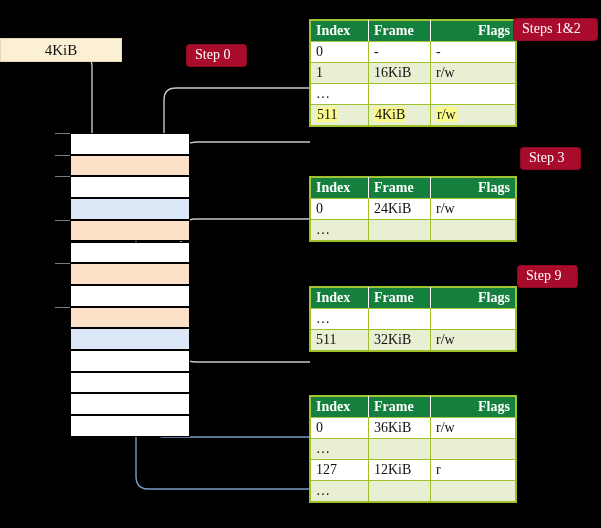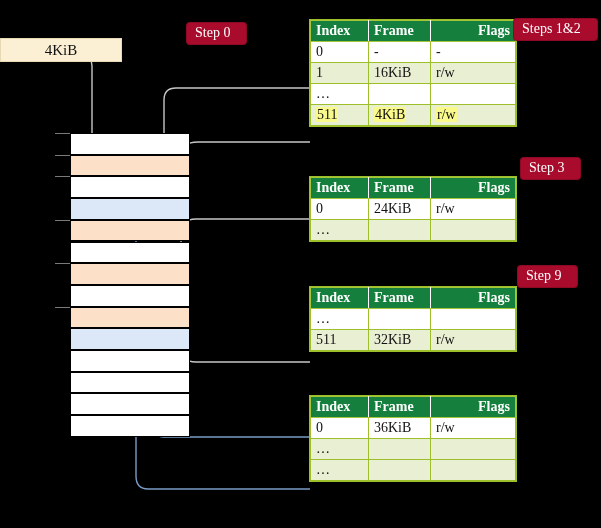--- a/index.html
+++ b/index.html
@@ -234,27 +234,32 @@
         <tr>
           <td class="c-index">0</td>
           <td class="c-frame">36KiB</td>
           <td class="c-flags">r/w</td>
         </tr>
         <tr class="alt">
           <td class="c-index">…</td>
           <td class="c-frame"></td>
           <td class="c-flags"></td>
         </tr>
+        <tr>
+          <td class="c-index">127</td>
+          <td class="c-frame">12KiB</td>
+          <td class="c-flags">r</td>
+        </tr>
         <tr class="alt">
           <td class="c-index">…</td>
           <td class="c-frame"></td>
           <td class="c-flags"></td>
         </tr>
       </tbody>
     </table>
   </div>
 
 <div id="badges-host">
-    <div class="step-badge" style="left: 187px; top: 23px;">Step 0</div>
+    <div class="step-badge" style="left: 187px; top: 45px;">Step 0</div>
     <div class="step-badge" style="left: 514px; top: 19px;">Steps 1&amp;2</div>
-    <div class="step-badge" style="left: 521px; top: 158px;">Step 3</div>
+    <div class="step-badge" style="left: 521px; top: 148px;">Step 3</div>
     <div class="step-badge" style="left: 518px; top: 266px;">Step 9</div>
   </div>
 
 </body></html>

